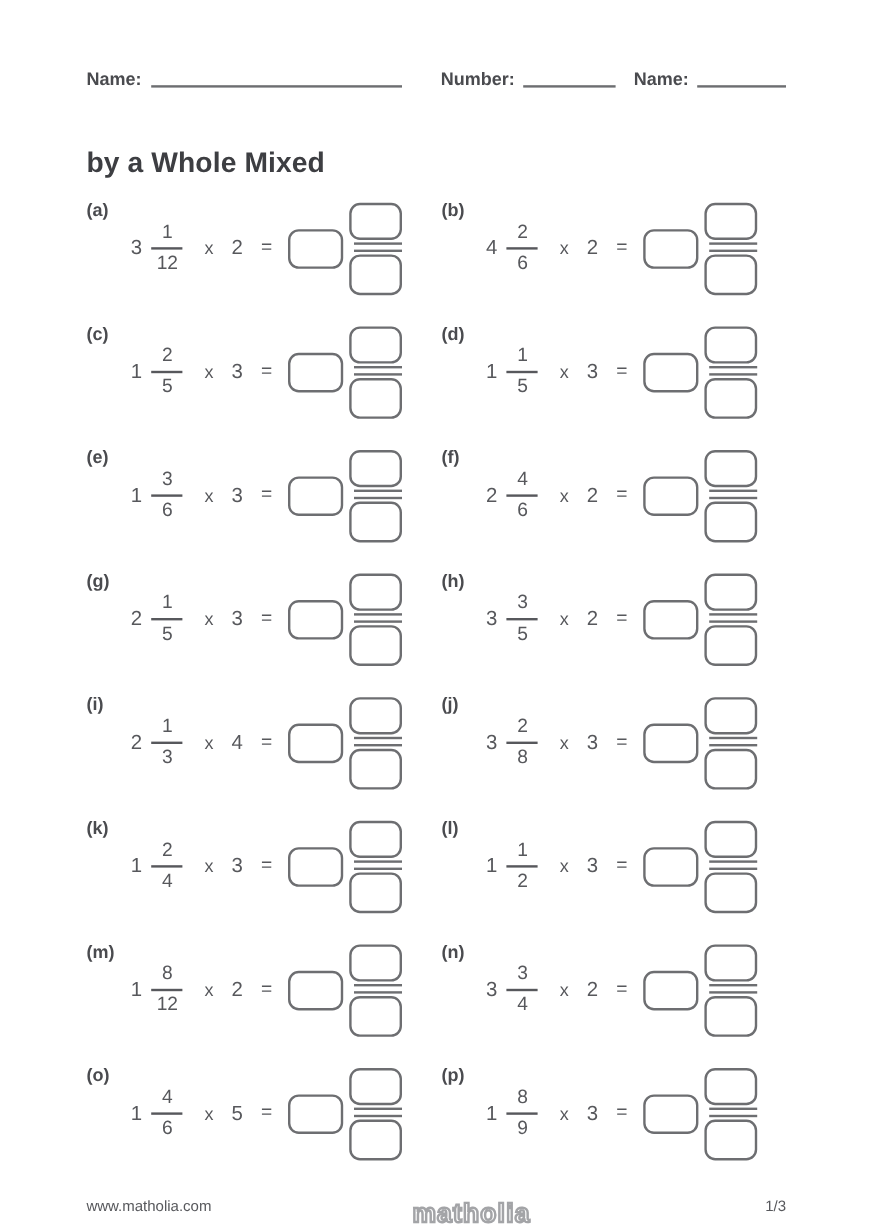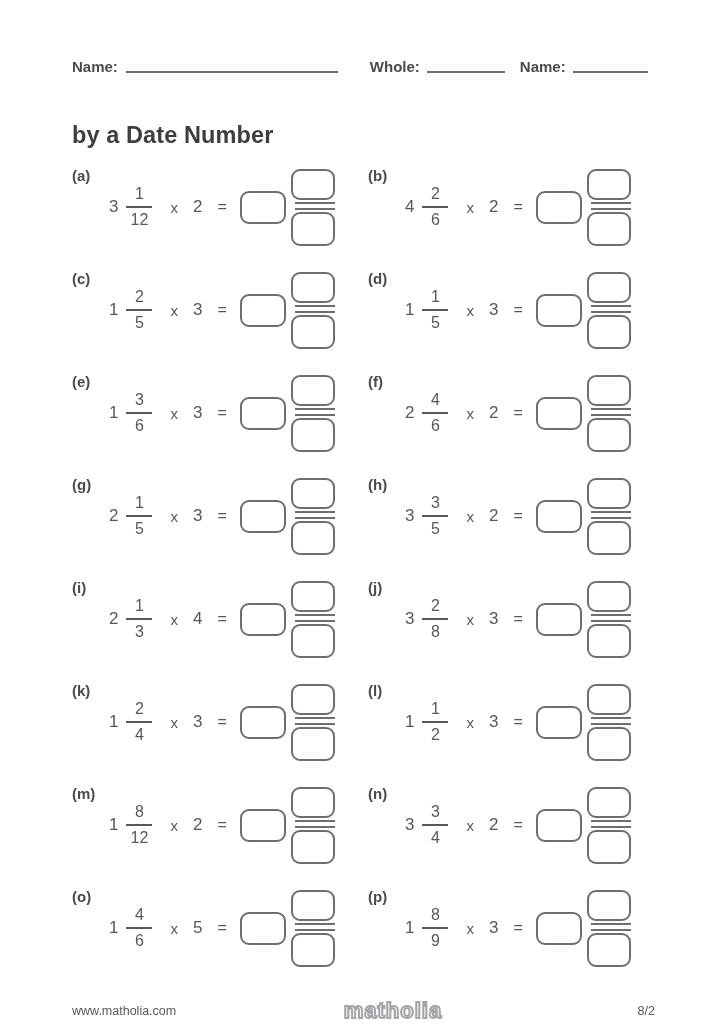--- a/index.html
+++ b/index.html
@@ -72,49 +72,49 @@
   }
   .abox.tall { height: 34px; }
   .dbar {
     width: 40px; height: 8px; margin: 2px 0 2px 4px;
     border-top: 2px solid #6d6e71; border-bottom: 2px solid #6d6e71;
   }
 
   
   .footer {
     margin-top: auto; margin-bottom: 28px;
-    display: flex; justify-content: space-between; align-items: center;
+    display: flex; justify-content: space-between; align-items: flex-start;
     font-size: 12.5px; color: #57585c;
   }
   .logo {
     font-size: 22px; font-weight: 700; letter-spacing: 1px;
     color: #ffffff;
     -webkit-text-stroke: 2px #a3a4a7;
     text-shadow: 0 0 1px #a3a4a7;
     transform: translateX(-14px);
   }
   .pageno { color: #57585c; }
 </style>
 </head>
 <body>
 
 <div class="page">
 
   <div class="hdr">
     <span class="hlabel">Name:</span>
     <span class="hline name"></span>
-    <span class="hlabel class">Whole:</span>
+    <span class="hlabel class">Number:</span>
     <span class="hline class"></span>
     <span class="hlabel date">Name:</span>
     <span class="hline date"></span>
   </div>
 
   <h1 class="title">
     <br>
-    <span>by a Date Number</span>
+    <span>by a Whole Mixed</span>
   </h1>
 
   <div class="problems">
 
     <div class="problem">
       <span class="plabel">(a)</span>
       <div class="expr">
         <span>3</span>
         <span class="frac">
           <span class="fn">1</span>
@@ -446,16 +446,16 @@
           <span class="abox tall"></span>
         </span>
       </div>
     </div>
 
   </div>
 
   <div class="footer">
     <span class="website">www.matholia.com</span>
     <span class="logo">matholia</span>
-    <span class="pageno">8/2</span>
+    <span class="pageno">1/3</span>
   </div>
 
 </div>
 
 </body></html>

